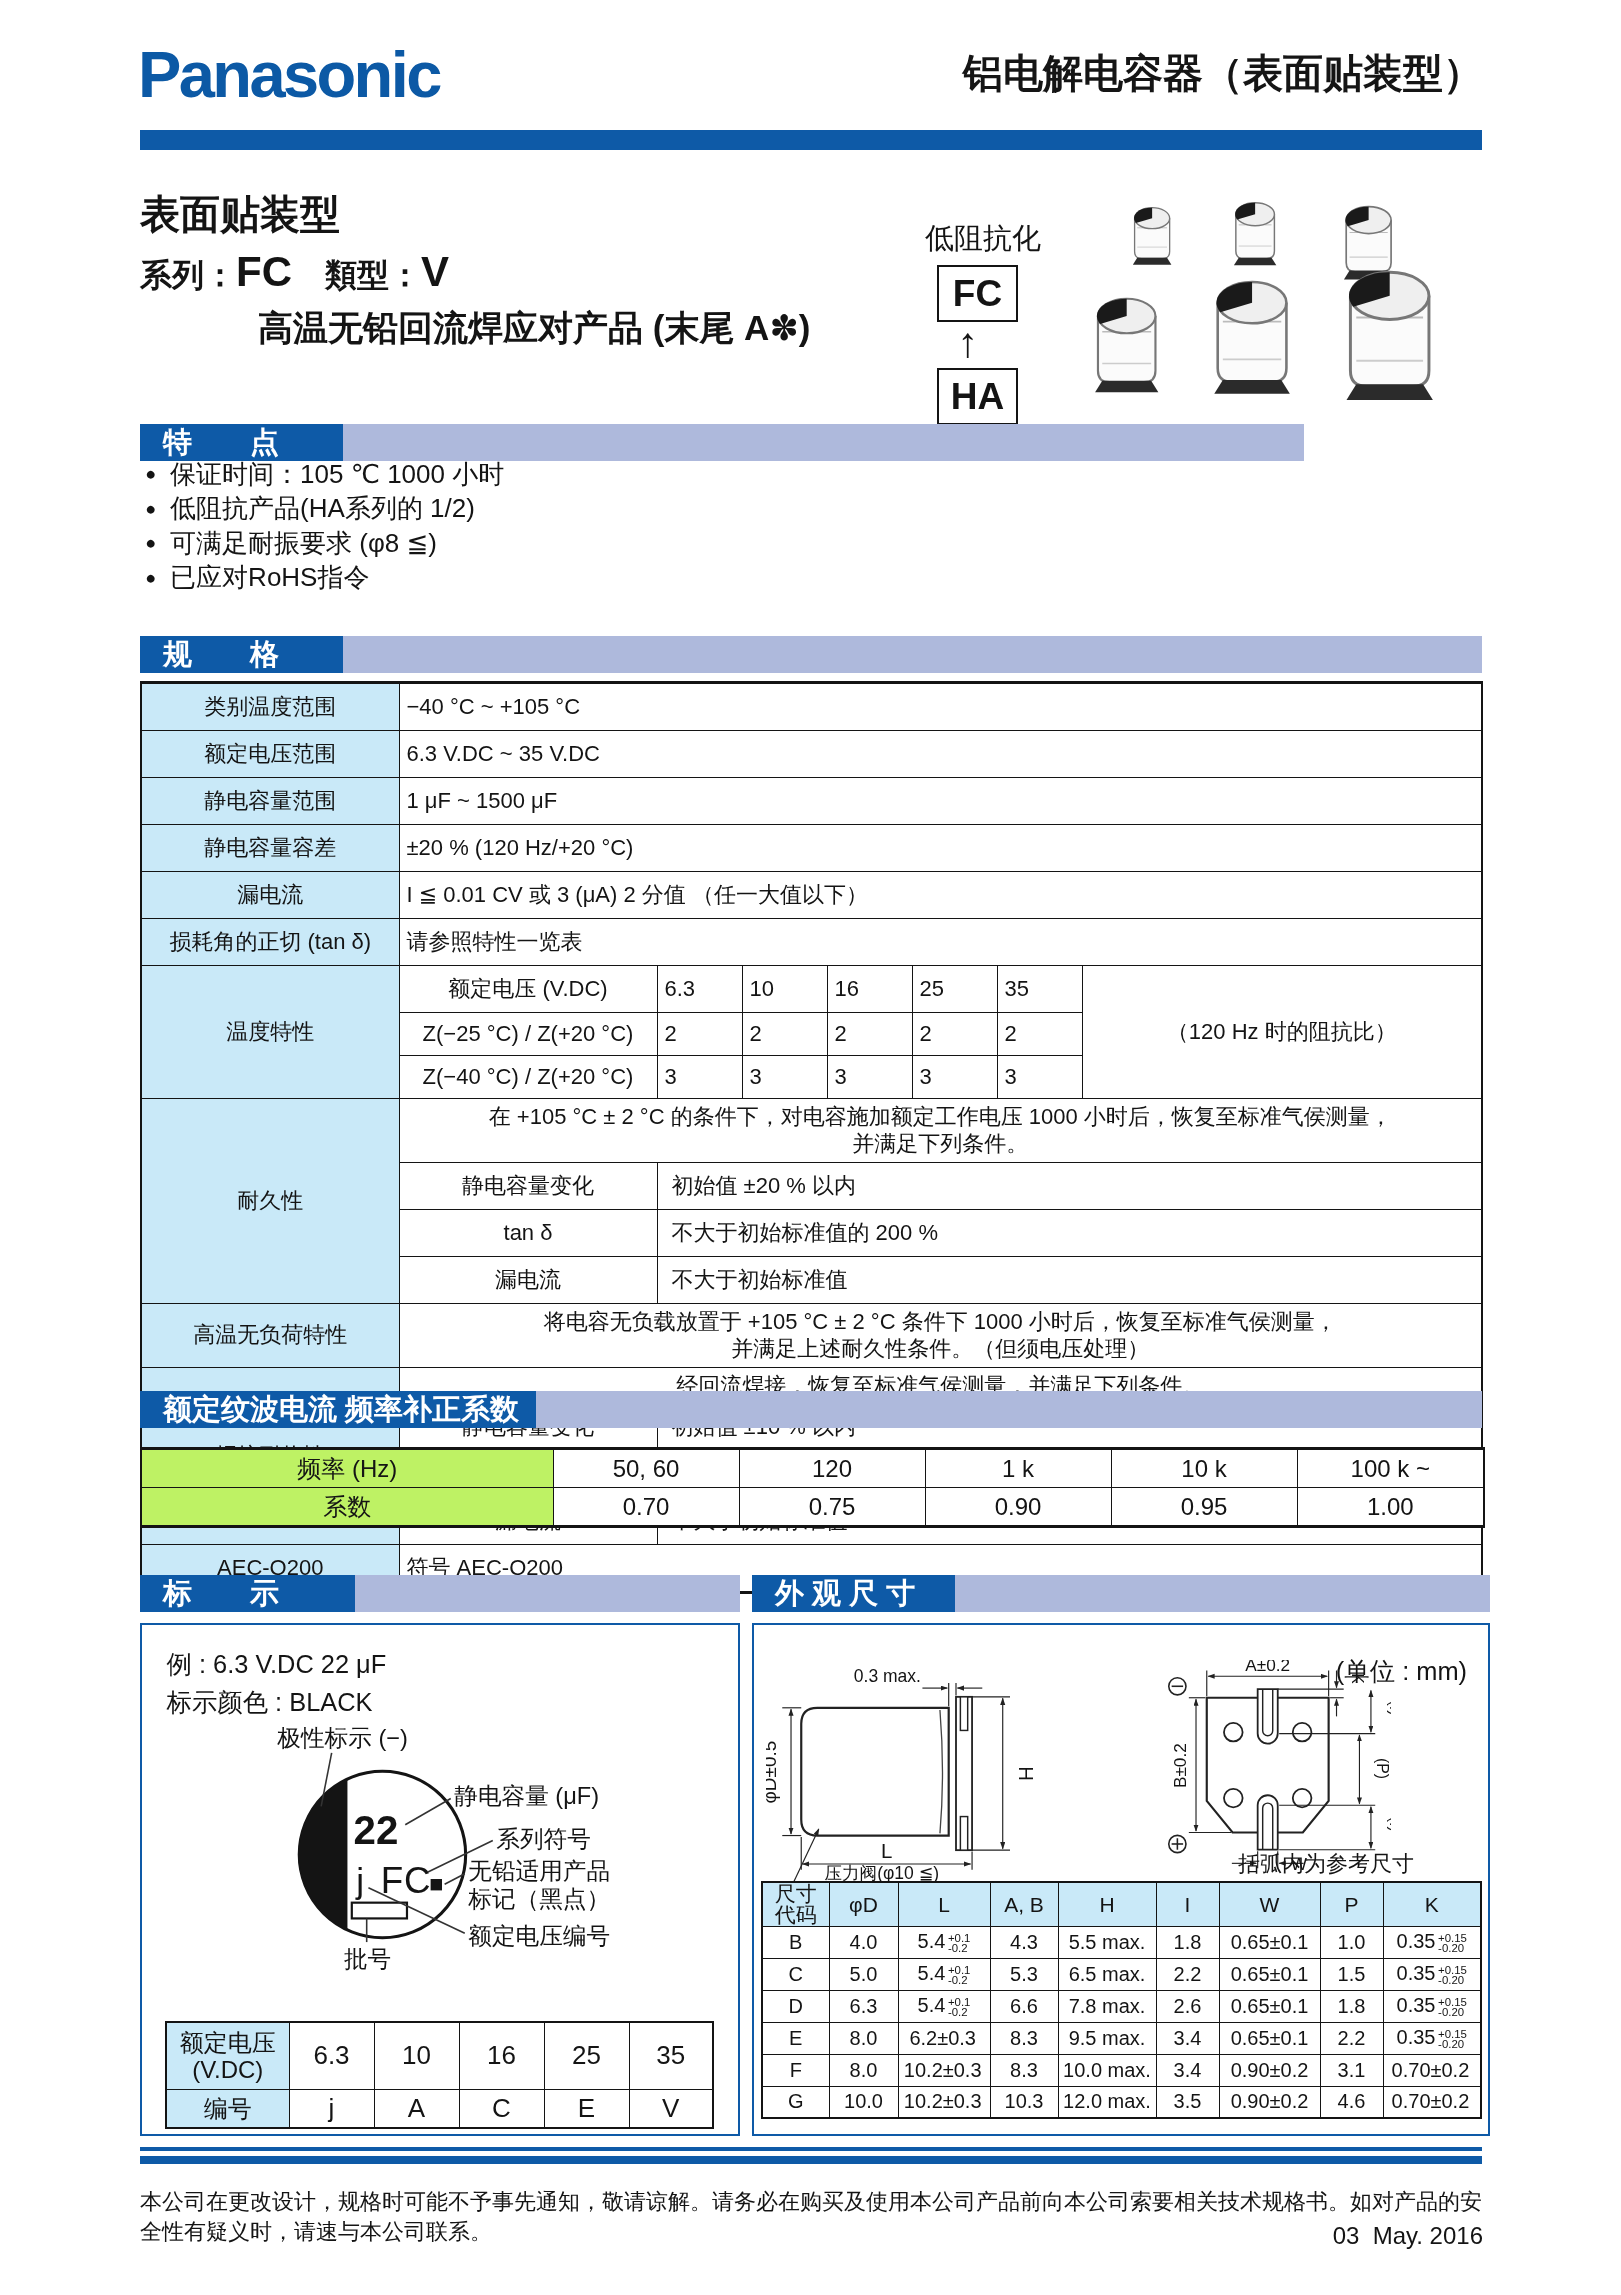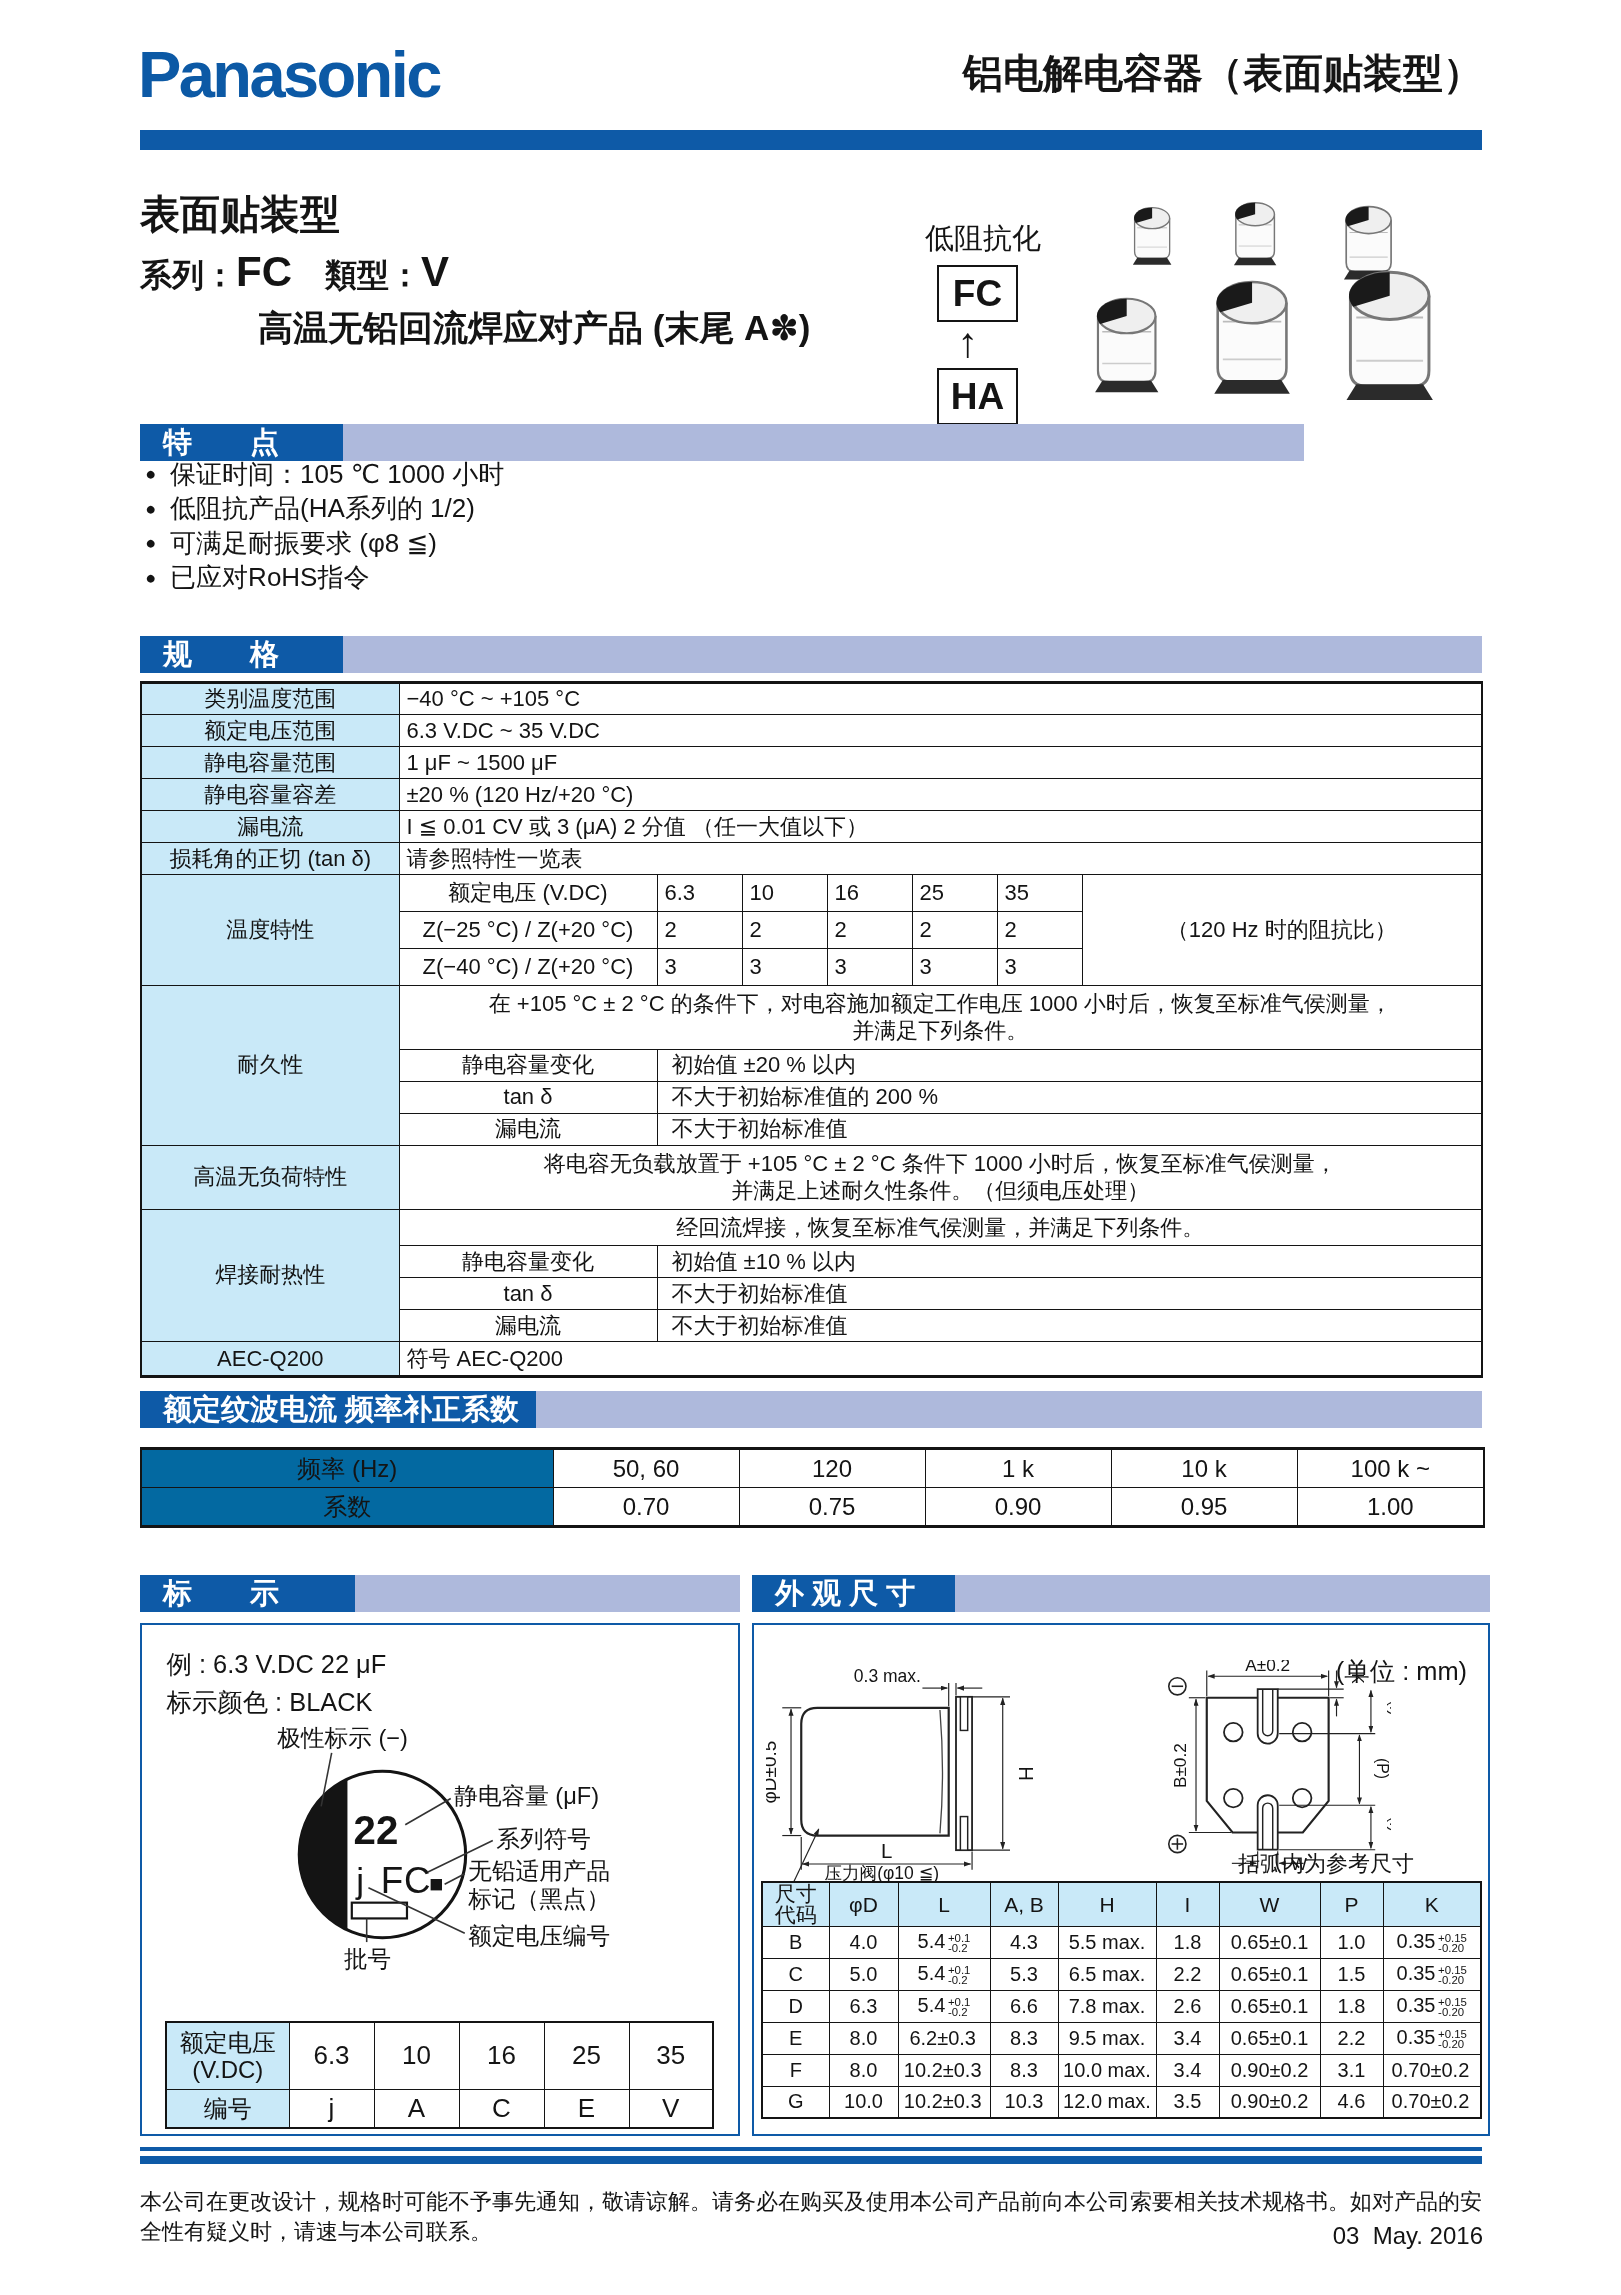--- a/index.html
+++ b/index.html
@@ -36,34 +36,34 @@
   #features{left:145px;top:457px;margin:0;padding:0;list-style:none;}
   #features li{font-size:26px;line-height:34px;font-weight:500;}
   #features li::before{content:"●";font-size:18.4px;margin-right:14px;vertical-align:2.6px;}
 
   
   table{border-collapse:collapse;table-layout:fixed;background:#fff;}
   td{box-sizing:border-box;vertical-align:middle;overflow:hidden;}
 
   
   #spec-table{left:140px;top:681px;width:1342px;border:2.6px solid #141414;border-top:3.5px solid #141414;border-bottom:3.5px solid #141414;}
-  #spec-table td{border:1.8px solid #141414;font-size:22px;padding:0 7px;}
+  #spec-table td{border:1.8px solid #141414;font-size:22px;padding:8px 7px;}
   #spec-table .lbl{background:#c9e9f8;text-align:center;}
   #spec-table .val{text-align:left;}
   #spec-table .sub{text-align:center;}
   #spec-table .lft{text-align:left;padding-left:14px;}
   #spec-table .intro{text-align:center;padding:4.4px 12.3px;line-height:27px;}
   #spec-table .note{text-align:center;}
   .r-s{height:32px;} .r-t{height:37px;} .r-i2{height:58px;} .r-sub{height:32px;} .r-i1{height:32px;} .r-aec{height:35px;}
   tr.bt3 td{border-top:2.6px solid #141414;}
 
   
   #ripple-table{left:140px;top:1447px;width:1342px;border:2.6px solid #141414;border-top:3.5px solid #141414;border-bottom:3.5px solid #141414;}
   #ripple-table td{border:1.8px solid #141414;font-size:24px;text-align:center;height:39px;}
-  #ripple-table .lbl{background:#0369a1;}
+  #ripple-table .lbl{background:#bef264;}
 
   
   .bbox{position:absolute;top:1623px;height:513px;border:2.6px solid #0e5aa7;background:#fff;box-sizing:border-box;}
   #mark-box{left:140px;width:600px;}
   #dims-box{left:752px;width:738px;}
   .bbox .t{position:absolute;}
 
   #mark-example{left:24.5px;top:23px;font-size:25.4px;}
   #mark-color{left:24.5px;top:61px;font-size:25.4px;}
   #volt-table{position:absolute;left:23px;top:396px;width:547px;border:2.6px solid #141414;}

